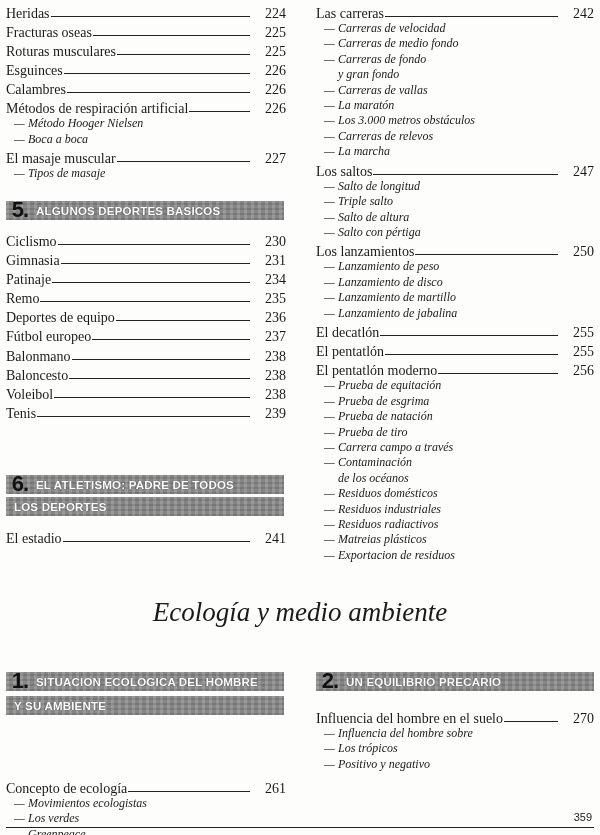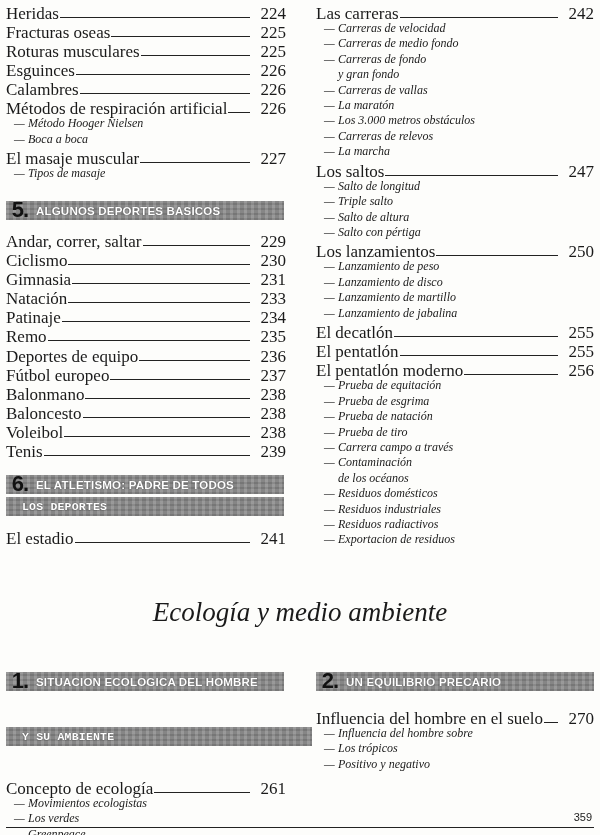--- a/index.html
+++ b/index.html
@@ -1,38 +1,38 @@
 <!DOCTYPE html>
 <html><head>
 <meta charset="utf-8">
 <style>
   html, body { margin: 0; padding: 0; background: #fdfdfb; }
   body { width: 600px; height: 835px; position: relative; overflow: hidden;
          font-family: "Liberation Serif", "DejaVu Serif", serif; color: #1a1a1a; }
   .col { position: absolute; }
   .col-l { left: 6px; width: 280px; }
   .col-r { left: 316px; width: 278px; }
-  .entry { display: flex; align-items: baseline; font-size: 17px; line-height: 15px; height: 15px; }
+  .entry { display: flex; align-items: baseline; font-size: 14px; line-height: 15px; height: 15px; }
   .entry .t { white-space: nowrap; }
   .entry .leader { flex: 1; border-bottom: 1px solid #222; margin: 0 4px 0 1px; transform: translateY(-1px); }
   .entry .pg { width: 32px; text-align: right; }
   .row { margin-bottom: 4.1px; }
   .sub { font-style: italic; font-size: 12px; line-height: 15.4px; padding-left: 8px; }
   .sub .dash { display: inline-block; width: 14px; }
   .sub.cont { padding-left: 22px; }
   .banner { position: absolute; background: #8a8a8a;
             background-image: repeating-linear-gradient(90deg, rgba(255,255,255,0.08) 0 3px, rgba(0,0,0,0.08) 3px 7px),
                               repeating-linear-gradient(0deg, rgba(0,0,0,0.07) 0 2px, rgba(255,255,255,0.06) 2px 5px);
             height: 19px; color: #fff; font-family: "Liberation Sans", "DejaVu Sans", sans-serif;
             font-weight: bold; font-size: 11.5px; letter-spacing: 0.2px; display: flex; align-items: center;
             text-shadow: 0 0 1px #333; }
   .banner .num { font-size: 22px; color: #111; font-weight: 900; width: 28px; text-align: center;
                  text-shadow: none; letter-spacing: -1px; margin-top: -2px; }
   .banner .txt { padding-left: 2px; }
-  .banner.second .txt { padding-left: 16px; font-family: Liberation Mono, monospace; }
+  .banner.second .txt { padding-left: 8px; }
   .section-title { position: absolute; top: 597px; left: 0; width: 600px; text-align: center;
                    font-style: italic; font-size: 27px; color: #1a1a1a; }
   .footer-line { position: absolute; left: 6px; width: 588px; top: 827px; border-top: 1.5px solid #222; }
   .page-num { position: absolute; top: 811px; right: 8px; font-family: "Liberation Sans", sans-serif;
               font-size: 11px; font-weight: normal; color: #222; }
 </style>
 </head>
 <body>
 
 <div class="col col-l" style="top:6px;" id="lt">
@@ -90,44 +90,30 @@
     </div>
   </div>
 
 <div class="banner" style="left:6px; top:201px; width:278px;">
   <span class="num">5.</span>
   <span class="txt">ALGUNOS DEPORTES BASICOS</span>
 </div>
 <div class="col col-l" style="top:234px;" id="c5">
     <div class="row">
       <div class="entry">
-        <span class="t">Andar, correr, saltar</span>
-        <span class="leader"></span>
-        <span class="pg">229</span>
-      </div>
-    </div>
-    <div class="row">
-      <div class="entry">
         <span class="t">Ciclismo</span>
         <span class="leader"></span>
         <span class="pg">230</span>
       </div>
     </div>
     <div class="row">
       <div class="entry">
         <span class="t">Gimnasia</span>
         <span class="leader"></span>
         <span class="pg">231</span>
-      </div>
-    </div>
-    <div class="row">
-      <div class="entry">
-        <span class="t">Natación</span>
-        <span class="leader"></span>
-        <span class="pg">233</span>
       </div>
     </div>
     <div class="row">
       <div class="entry">
         <span class="t">Patinaje</span>
         <span class="leader"></span>
         <span class="pg">234</span>
       </div>
     </div>
     <div class="row">
@@ -260,31 +246,32 @@
       <div class="sub"><span class="dash">—</span><span>Prueba de equitación</span></div>
       <div class="sub"><span class="dash">—</span><span>Prueba de esgrima</span></div>
       <div class="sub"><span class="dash">—</span><span>Prueba de natación</span></div>
       <div class="sub"><span class="dash">—</span><span>Prueba de tiro</span></div>
       <div class="sub"><span class="dash">—</span><span>Carrera campo a través</span></div>
       <div class="sub"><span class="dash">—</span><span>Contaminación</span></div>
       <div class="sub cont"><span>de los océanos</span></div>
       <div class="sub"><span class="dash">—</span><span>Residuos domésticos</span></div>
       <div class="sub"><span class="dash">—</span><span>Residuos industriales</span></div>
       <div class="sub"><span class="dash">—</span><span>Residuos radiactivos</span></div>
+      <div class="sub"><span class="dash">—</span><span>Matreias plásticos</span></div>
       <div class="sub"><span class="dash">—</span><span>Exportacion de residuos</span></div>
     </div>
   </div>
 
 <div class="section-title">Ecología y medio ambiente</div>
 
 <div class="banner" style="left:6px; top:672px; width:278px;">
   <span class="num">1.</span>
   <span class="txt">SITUACION ECOLOGICA DEL HOMBRE</span>
 </div>
-<div class="banner second" style="left:6px; top:696px; width:306px;margin-top:31px;">
+<div class="banner second" style="left:6px; top:696px; width:278px;">
   <span class="txt">Y SU AMBIENTE</span>
 </div>
 <div class="col col-l" style="top:737px;margin-top:44px;" id="e1">
     <div class="row">
       <div class="entry">
         <span class="t">Concepto de ecología</span>
         <span class="leader"></span>
         <span class="pg">261</span>
       </div>
       <div class="sub"><span class="dash">—</span><span>Movimientos ecologistas</span></div>

